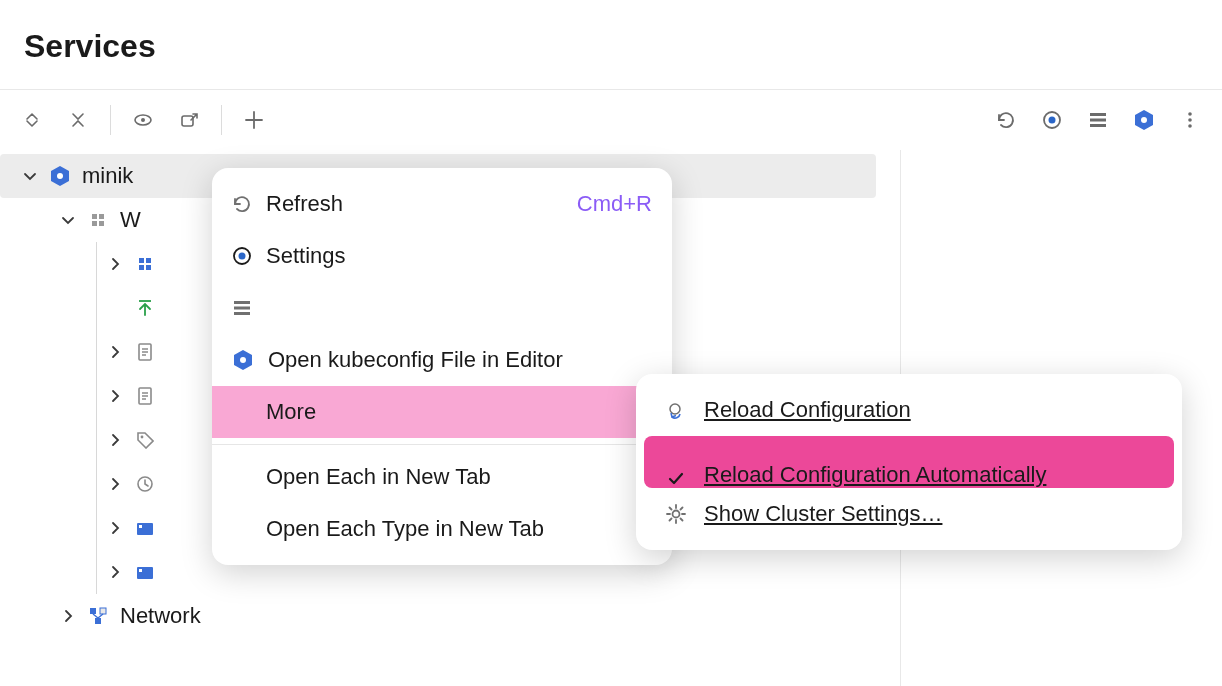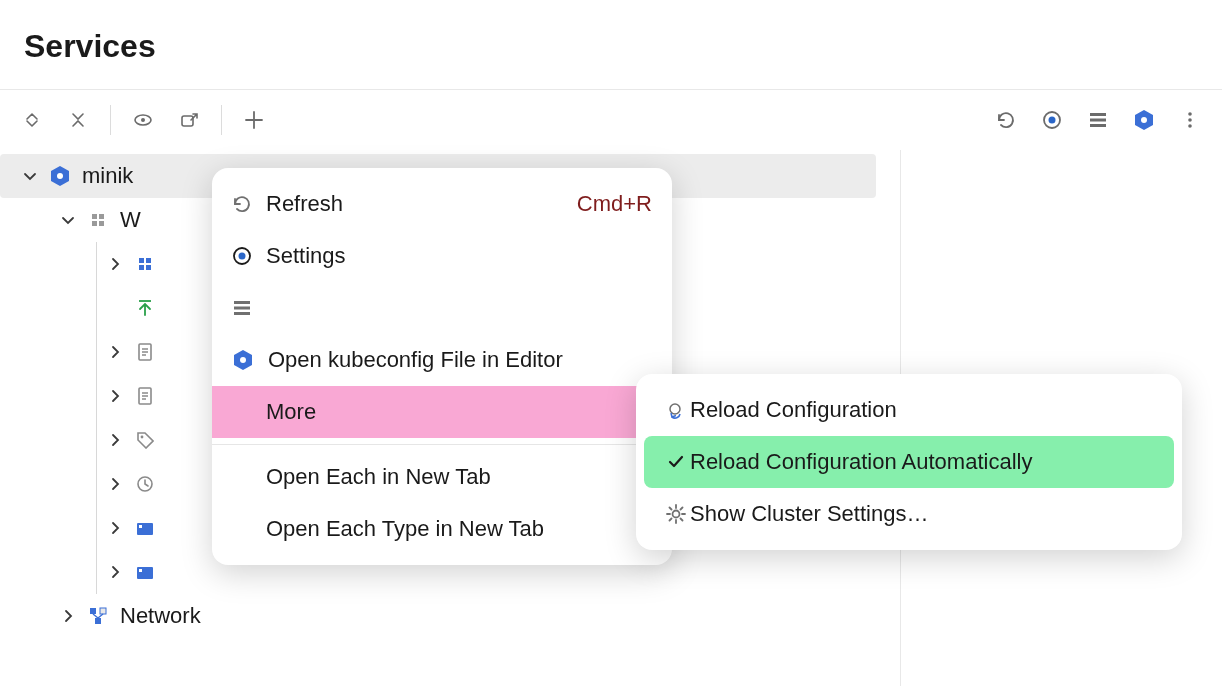--- a/index.html
+++ b/index.html
@@ -104,31 +104,32 @@
 }
 .menu-item.highlight {
   background: #f9a8d4;
 }
 .menu-sep {
   height: 1px;
   background: #e6e6e6;
   margin: 6px 0;
 }
 .menu-label { flex: 1; }
-.menu-hint { color: #7f1d1d; }
+.menu-hint { color: #8b5cf6; }
 .menu-arrow { color: #9a9a9a; }
 .menu1 { top: 168px; left: 164px; width: 419px; margin-left: 48px; }
 .menu2 { top: 374px; left: 636px; width: 546px; }
 .submenu-item {
   display:flex; align-items:center; height:52px;
-  padding:0 20px; gap:2px;
+  padding:0 20px; gap:16px;
   border-radius:8px;
   margin:0 8px;
-}
-.submenu-item.highlight { background:#86efac; }
+  text-decoration:underline;
+}
+.submenu-item.highlight { background:#ec4899;align-items:flex-end; }
 .check-col { width:24px; display:inline-flex; justify-content:center; }
 svg { display:block; }
 </style>
 </head>
 <body>
 
 <svg width="0" height="0" style="position:absolute">
 <defs>
   <g id="i-expand">
         <path d="M8 2 L13 7 M8 2 L3 7 M8 14 L13 9 M8 14 L3 9" stroke="currentColor" stroke-width="1.6" fill="none" stroke-linecap="round"></path>

